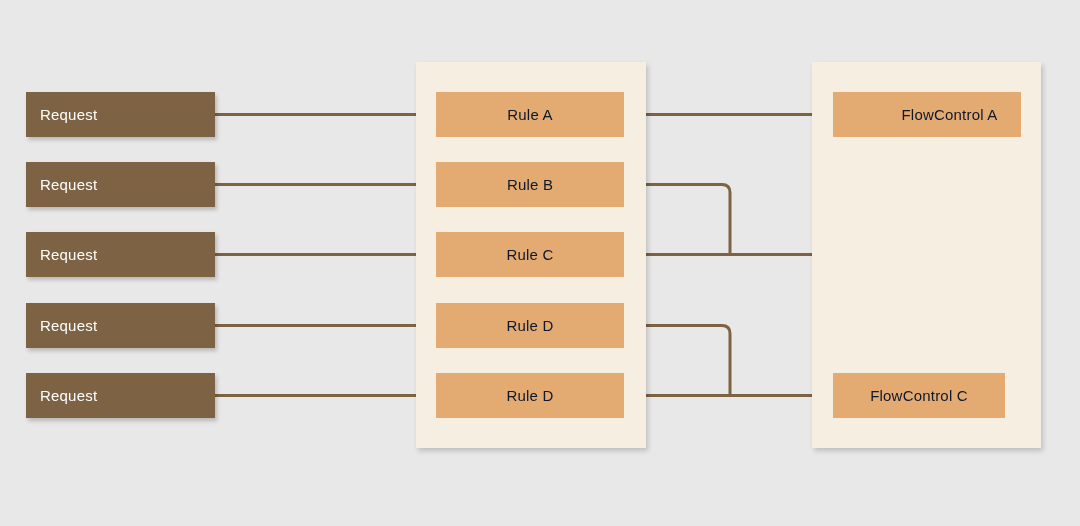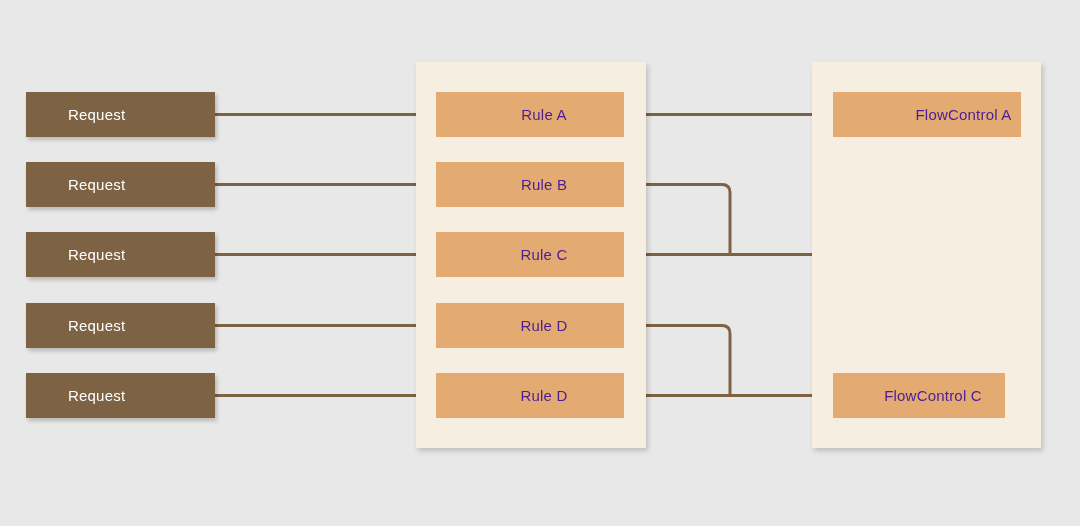--- a/index.html
+++ b/index.html
@@ -42,28 +42,27 @@
   .node-request {
     background: #7d6243;
     color: #ffffff;
     justify-content: flex-start;
     padding-left: 14px;
     box-shadow: 2px 3px 4px rgba(0,0,0,0.20);
   }
   .node-rule,
   .node-flow {
     background: #e3ab72;
-    color: #4c1d95;
+    color: #0f172a;
     justify-content: center;
   }
   .node-label {
     display: block;
     line-height: 1;
     white-space: nowrap;
-    margin-left: 28px;
   }
 </style>
 </head>
 <body>
 
 <div id="diagram">
 
   <svg class="svg-layer" viewBox="0 0 1080 526" xmlns="http://www.w3.org/2000/svg">
     <defs>
       <marker id="arrowhead" markerWidth="9" markerHeight="8" refX="8.4" refY="4" orient="auto" markerUnits="userSpaceOnUse">

